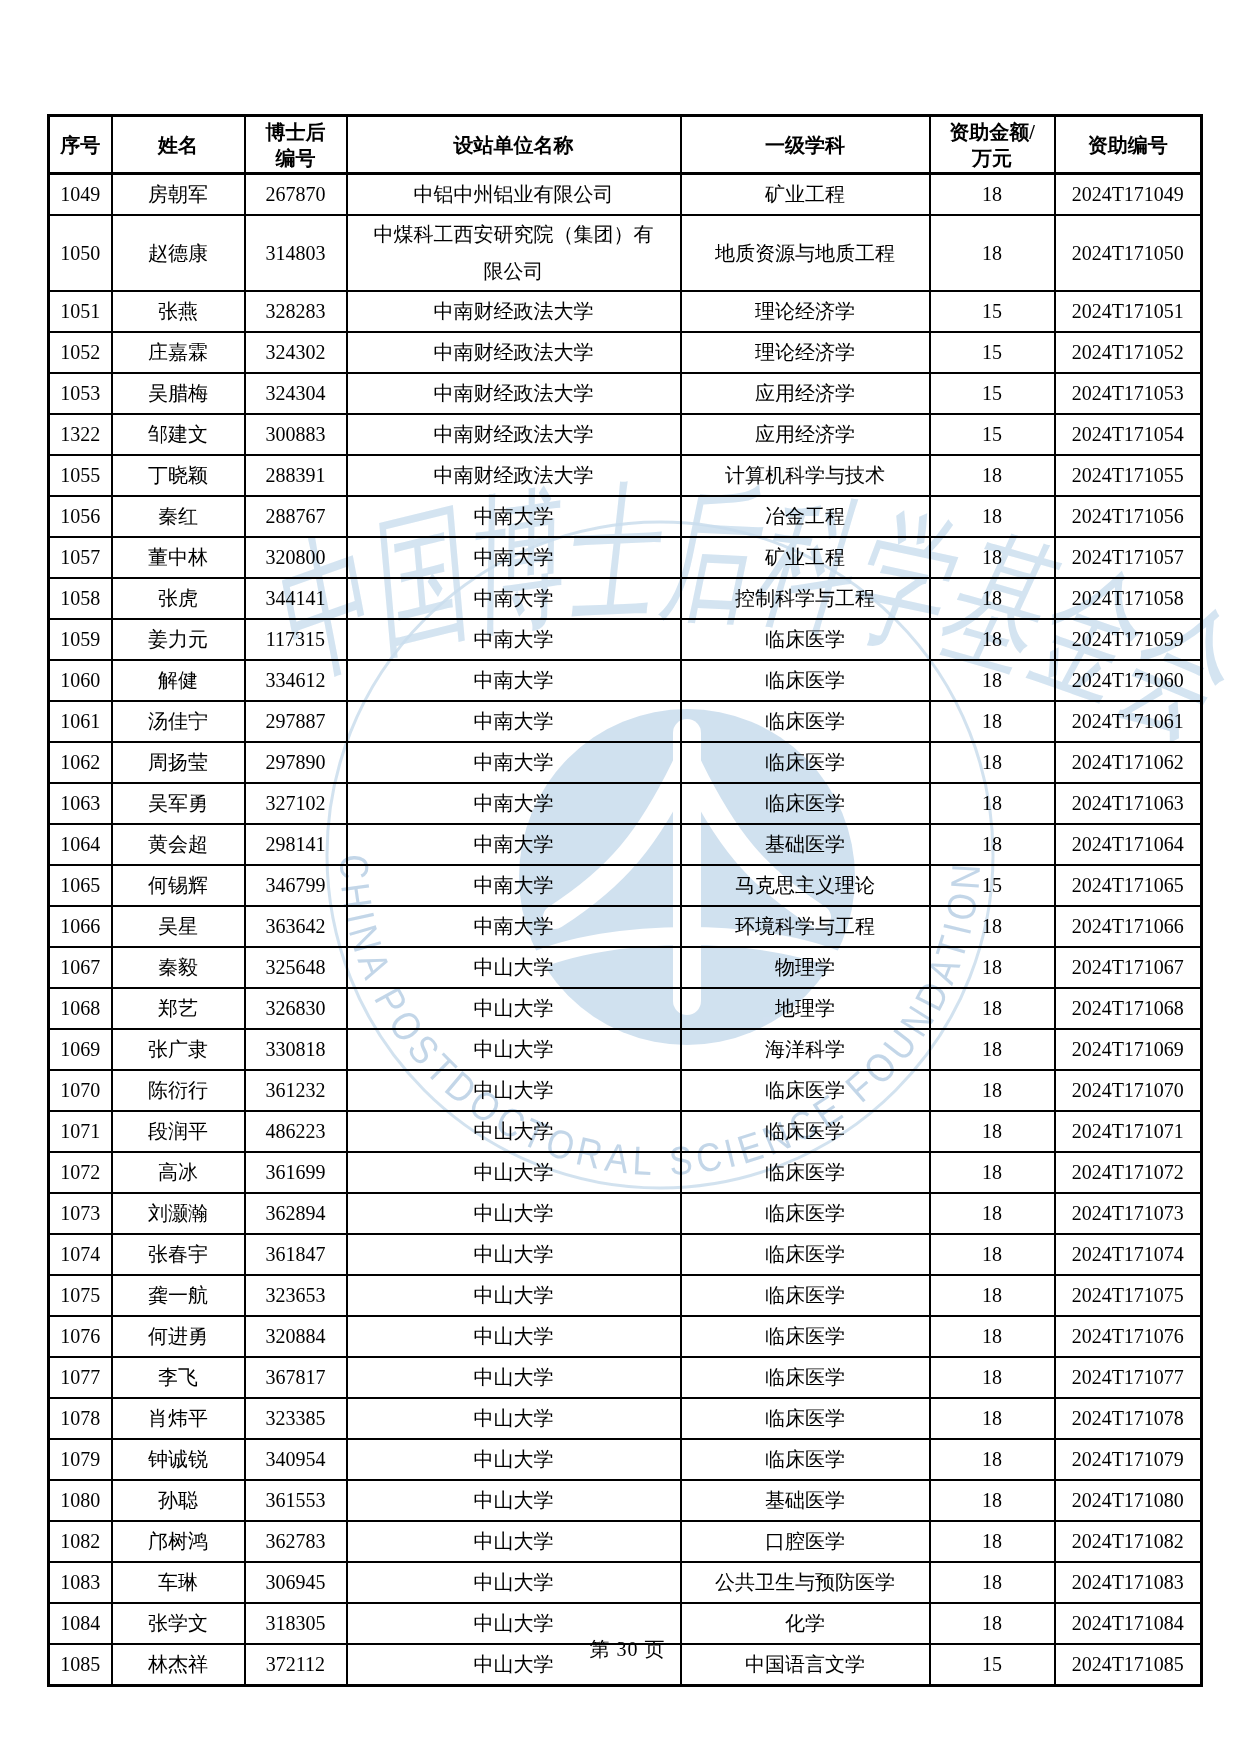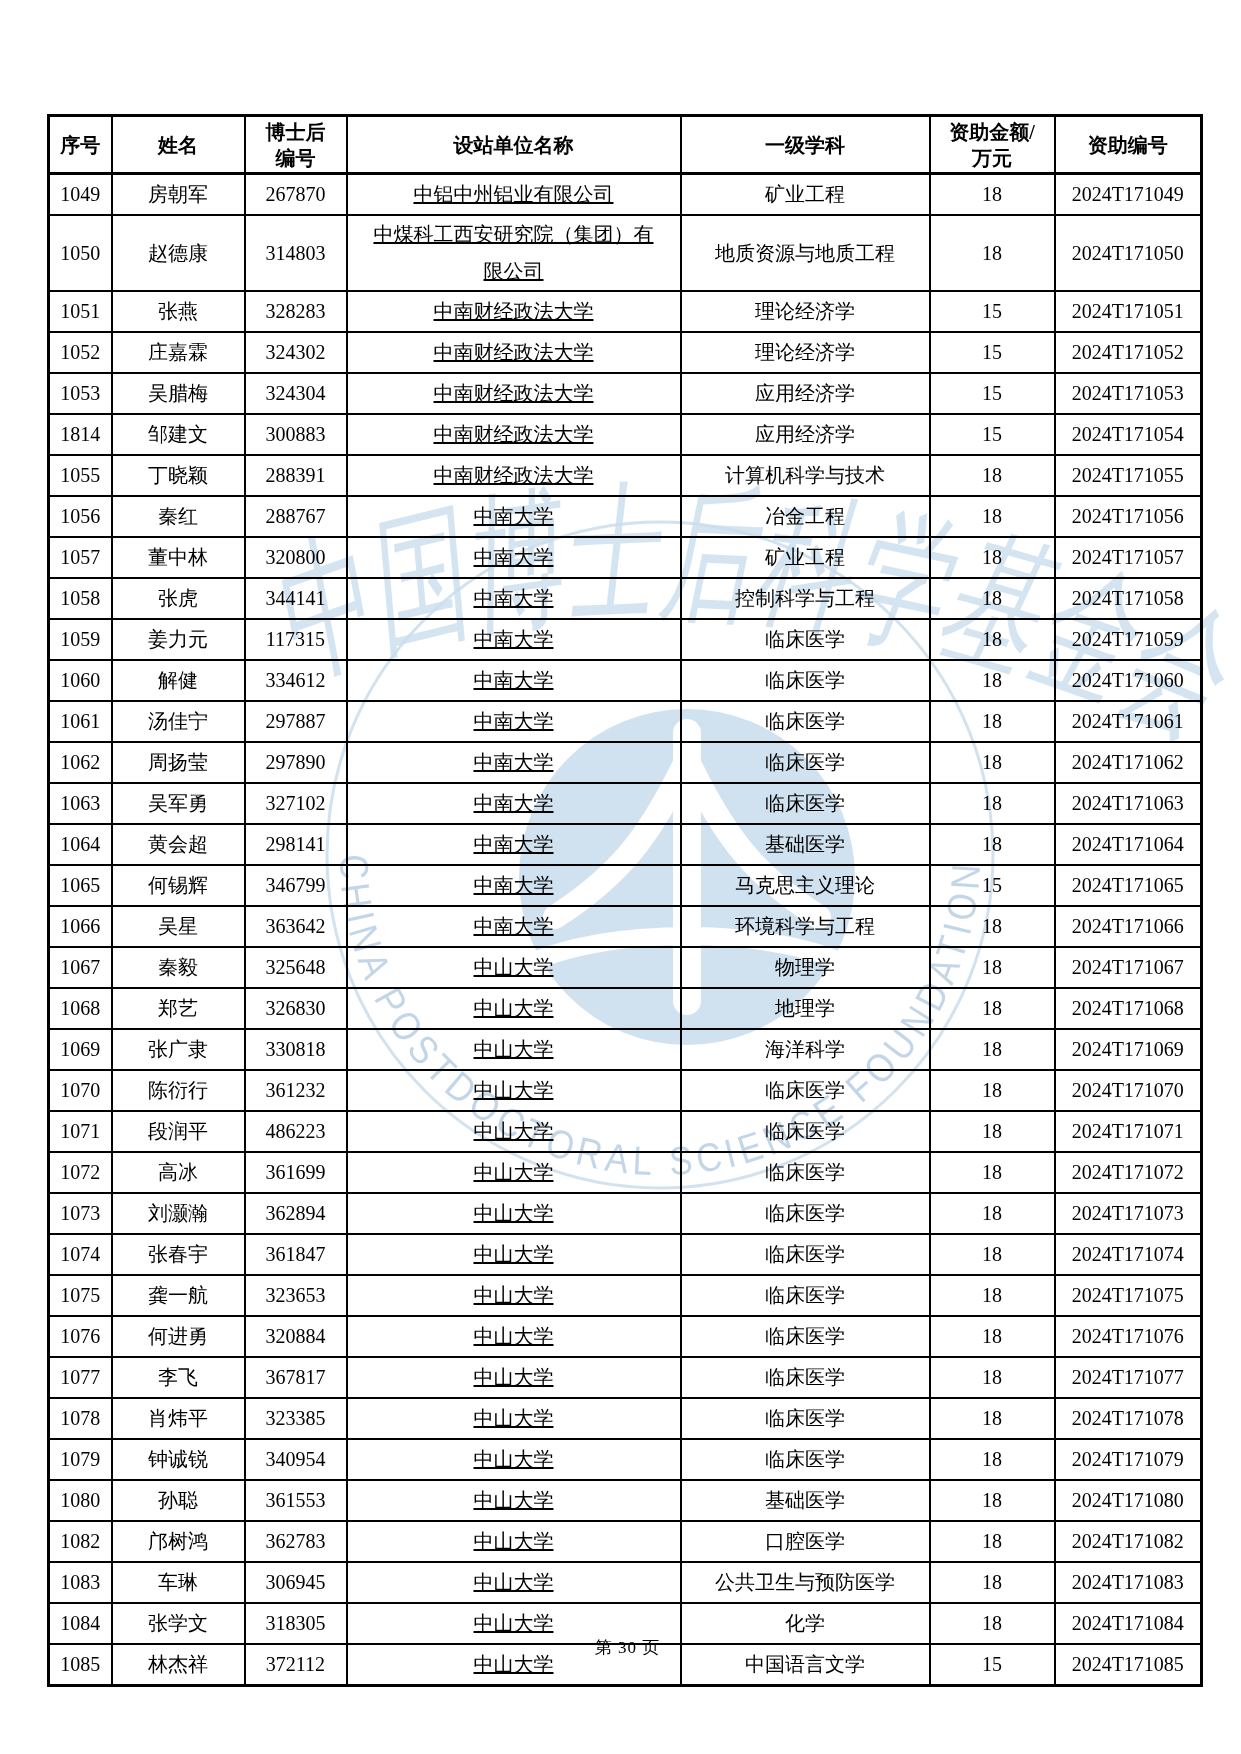--- a/index.html
+++ b/index.html
@@ -40,27 +40,27 @@
   }
   table.grant{border:3px solid #000;}
   table.grant thead th{
     height:55px;
     font-weight:bold;
     line-height:1.3;
     white-space:pre-line;
     border-bottom:3px solid #000;
   }
   table.grant tbody td{height:39px;}
-  table.grant tbody td.c-inst{padding:0 22px;text-decoration:underline;}
+  table.grant tbody td.c-inst{padding:0 22px;}
   .footer{
     position:absolute;
     left:47px;top:1636px;
     width:1161px;
     text-align:center;
-    font-size:17px;
+    font-size:20px;
     letter-spacing:1px;
   }
 </style>
 </head>
 <body>
 
 <div class="page">
 
   <svg class="watermark" viewBox="0 0 1010 870" aria-hidden="true">
     <defs>
@@ -152,21 +152,21 @@
         <tr>
     <td class="c-seq">1053</td>
     <td class="c-name">吴腊梅</td>
     <td class="c-no">324304</td>
     <td class="c-inst">中南财经政法大学</td>
     <td class="c-disc">应用经济学</td>
     <td class="c-amt">15</td>
     <td class="c-grant">2024T171053</td>
   </tr>
         <tr>
-    <td class="c-seq">1814</td>
+    <td class="c-seq">1322</td>
     <td class="c-name">邹建文</td>
     <td class="c-no">300883</td>
     <td class="c-inst">中南财经政法大学</td>
     <td class="c-disc">应用经济学</td>
     <td class="c-amt">15</td>
     <td class="c-grant">2024T171054</td>
   </tr>
         <tr>
     <td class="c-seq">1055</td>
     <td class="c-name">丁晓颖</td>

